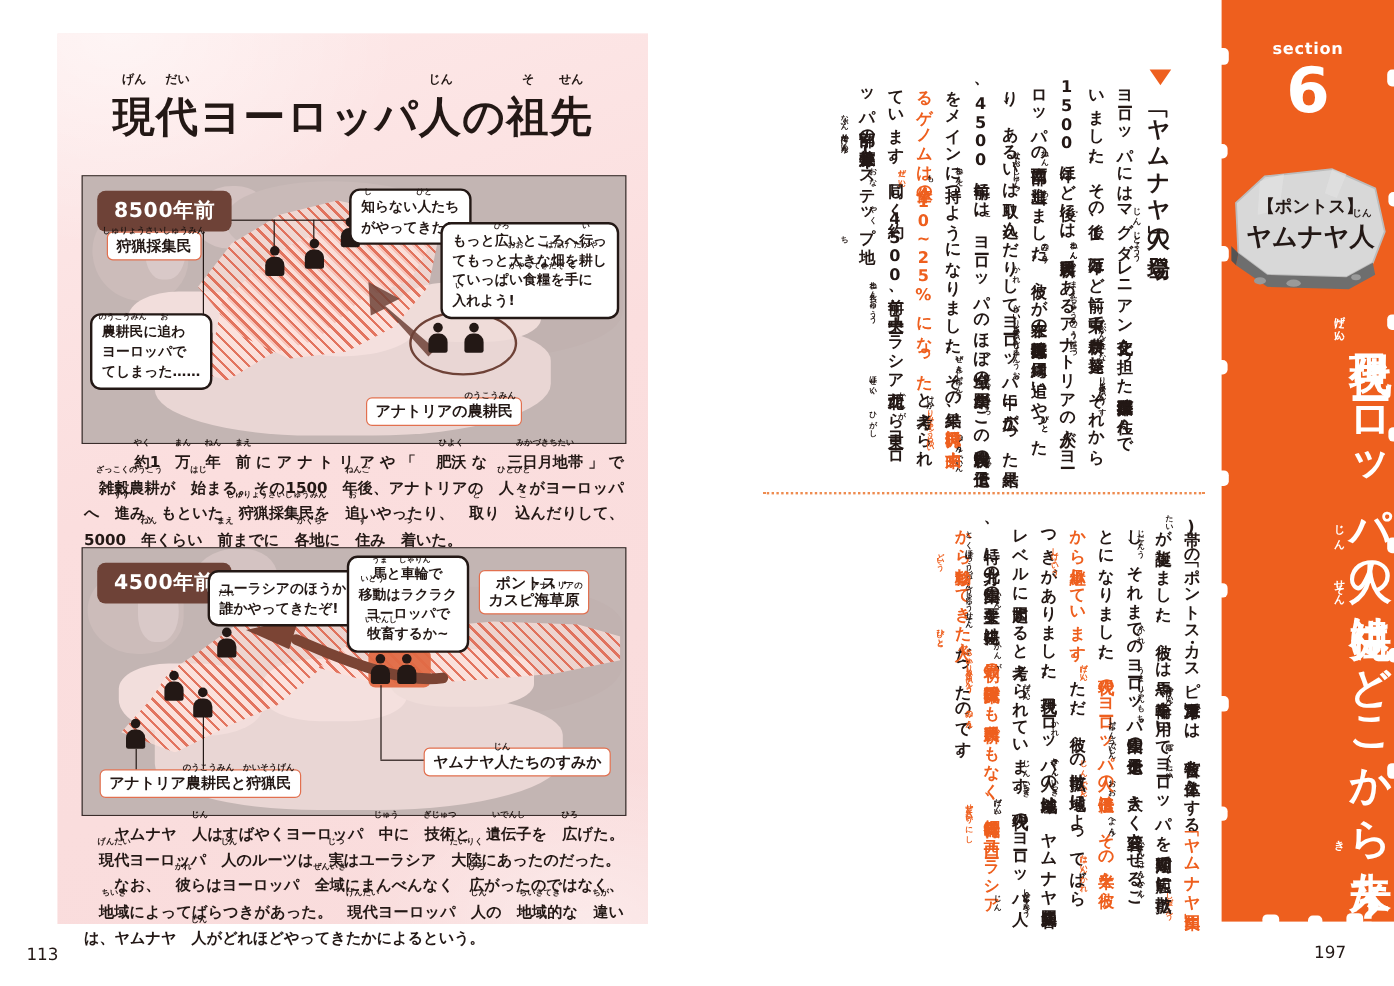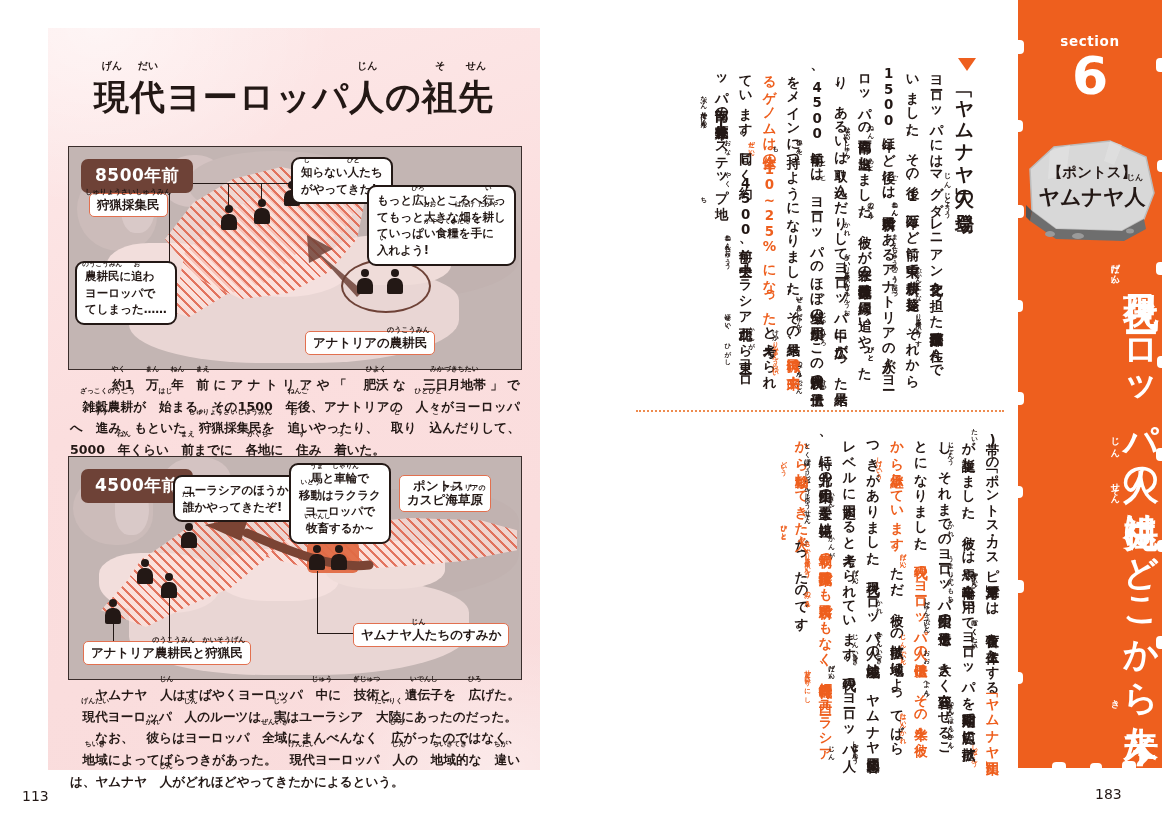--- a/index.html
+++ b/index.html
@@ -430,15 +430,15 @@
       <div class="stone-label kw-bracket">【ポントス】</div>
       <div class="stone-label kw-main">ヤムナヤ<span class="ruby">人<span class="rt" style="top:-9px;font-size:8px;">じん</span></span></div>
     </div>
 
     <div class="vtitle">
       <span class="vruby">現<span class="rt">げん</span></span><span class="vruby">代<span class="rt">だい</span></span>ヨーロッパ<span class="vruby">人<span class="rt">じん</span></span>の<span class="vruby">祖<span class="rt">そ</span></span><span class="vruby">先<span class="rt">せん</span></span>はどこから<span class="vruby">来<span class="rt">き</span></span>た?
     </div>
   </div>
 
   <div class="pagenum" id="pn-left">113</div>
-  <div class="pagenum" id="pn-right">183</div>
+  <div class="pagenum" id="pn-right">197</div>
 
 </div>
 
 </body></html>

